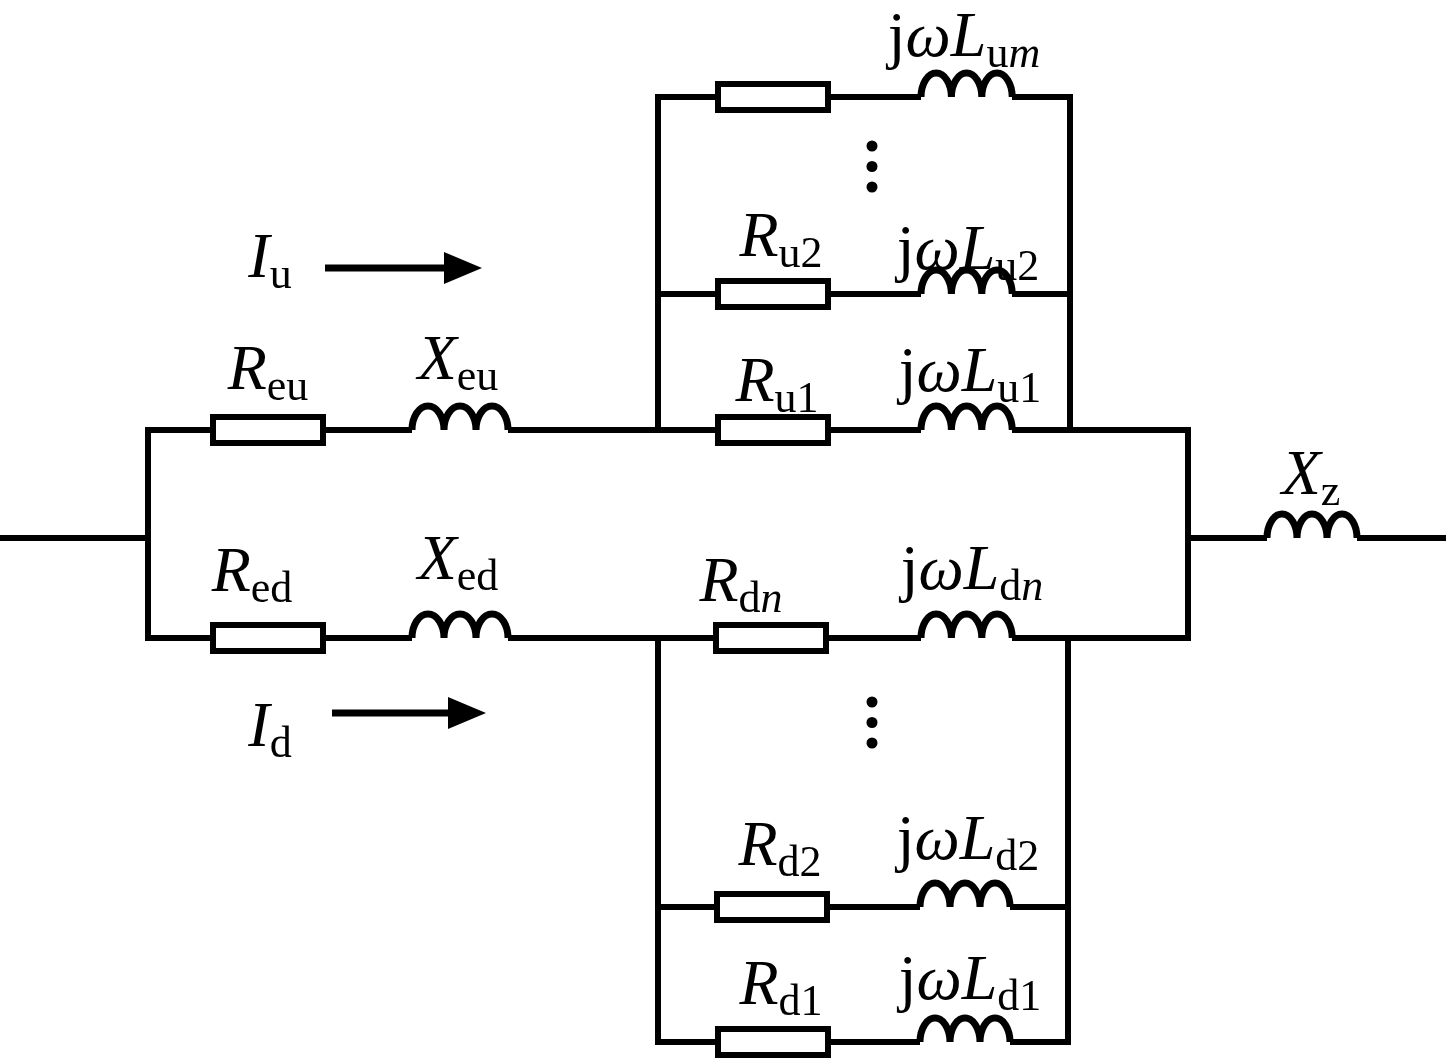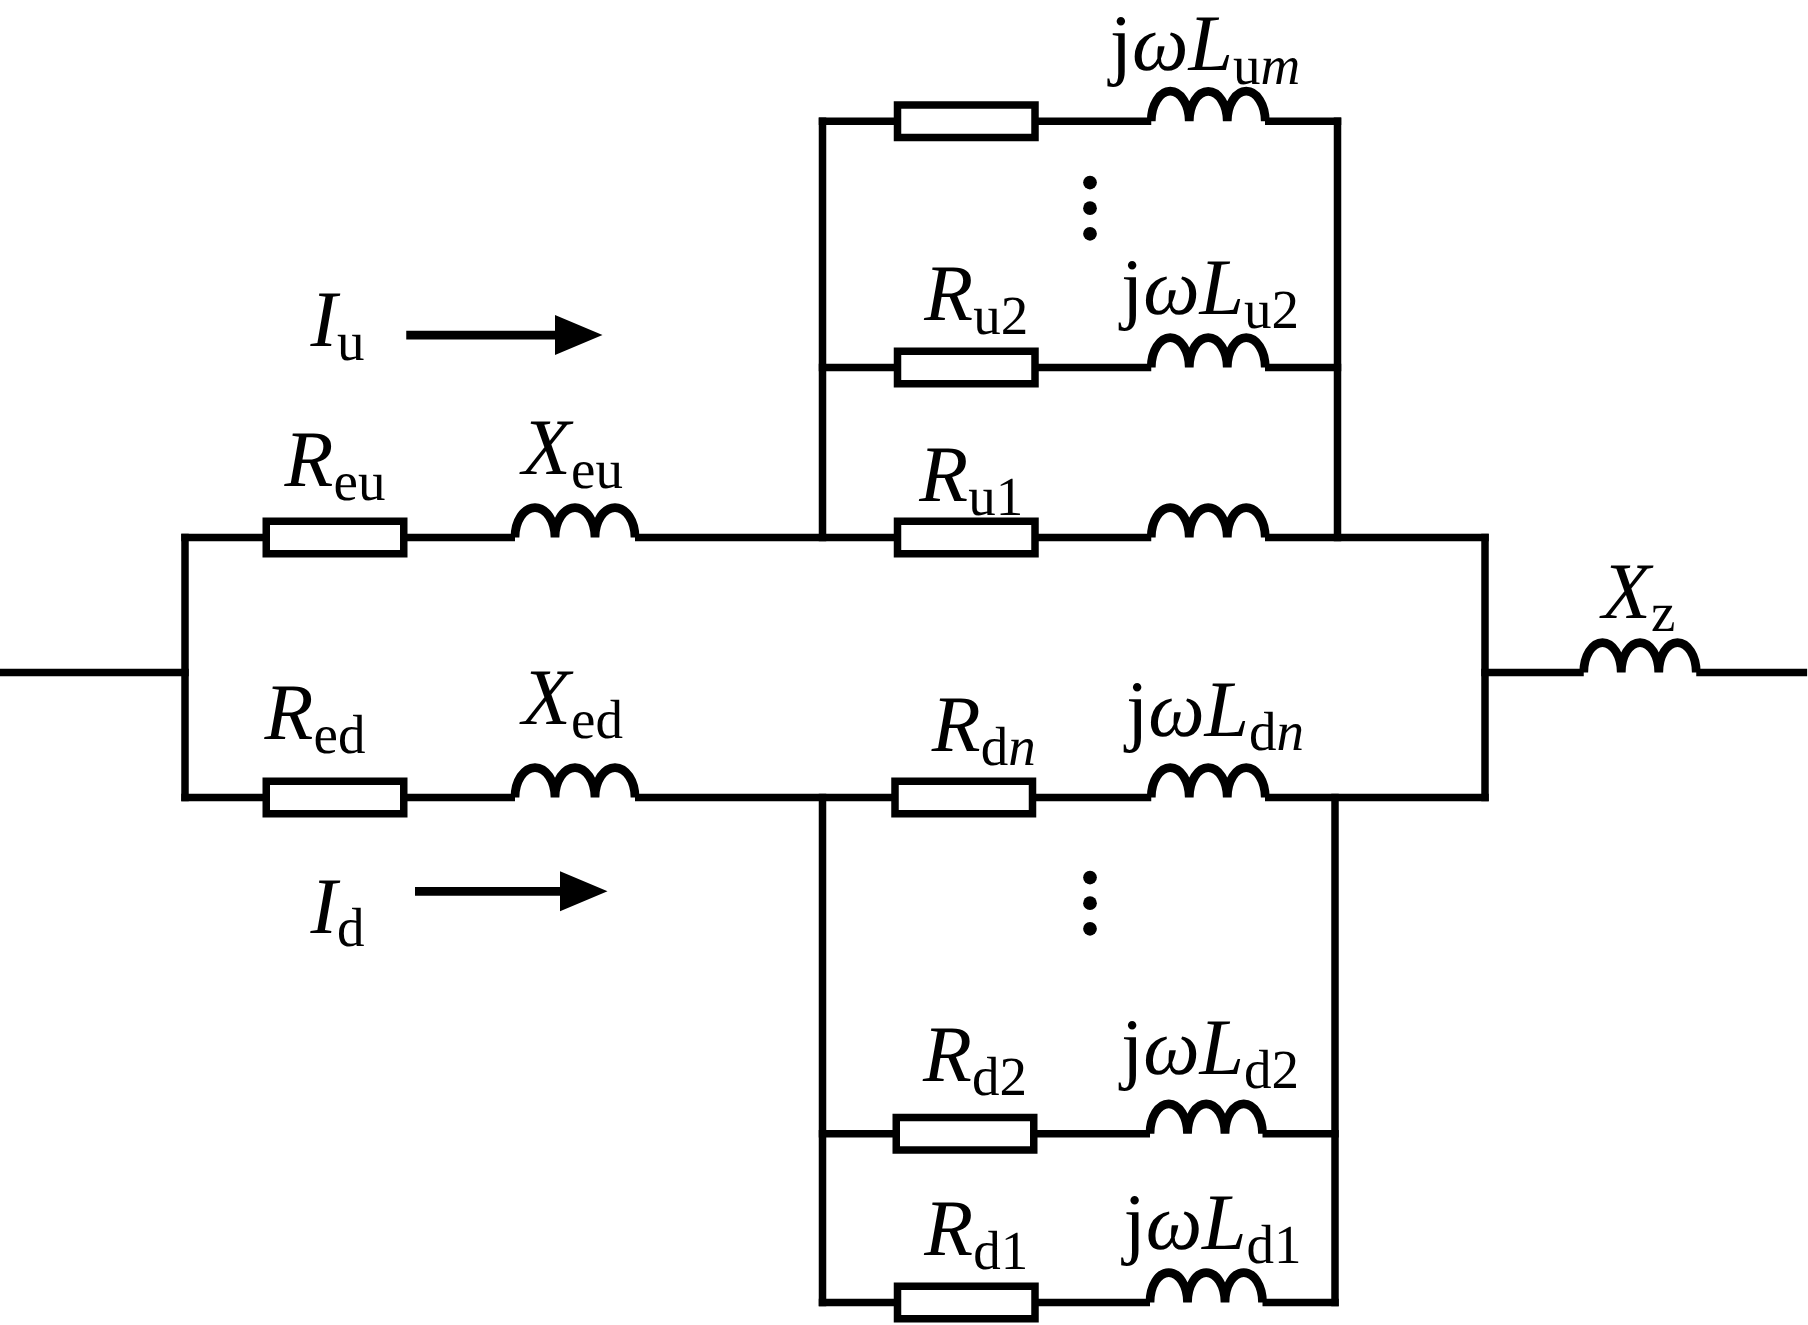--- a/index.html
+++ b/index.html
@@ -111,26 +111,27 @@
 
   <div class="lbl" style="left:252px;top:538px;"><span class="it">R</span><span class="sub">ed</span></div>
 
   <div class="lbl" style="left:458px;top:526px;"><span class="it">X</span><span class="sub">ed</span></div>
 
 
   <div class="lbl" style="left:964px;top:3px;"><span class="rm">j</span><span class="it">ω</span><span class="it">L</span><span class="sub">u</span><span class="sub it">m</span></div>
 
   <div class="lbl" style="left:781px;top:203px;"><span class="it">R</span><span class="sub">u2</span></div>
 
-  <div class="lbl" style="left:968px;top:198px;"><span class="rm">j</span><span class="it">ω</span><span class="it">L</span><span class="sub">u2</span></div>
+  <div class="lbl" style="left:968px;top:216px;"><span class="rm">j</span><span class="it">ω</span><span class="it">L</span><span class="sub">u2</span></div>
 
   <div class="lbl" style="left:777px;top:348px;"><span class="it">R</span><span class="sub">u1</span></div>
 
+  <div class="lbl" style="left:970px;top:338px;"><span class="rm">j</span><span class="it">ω</span><span class="it">L</span><span class="sub">u1</span></div>
 
-  <div class="lbl" style="left:787px;top:548px;"><span class="it">R</span><span class="sub">d</span><span class="sub it">n</span></div>
+  <div class="lbl" style="left:741px;top:548px;"><span class="it">R</span><span class="sub">d</span><span class="sub it">n</span></div>
 
   <div class="lbl" style="left:972px;top:536px;"><span class="rm">j</span><span class="it">ω</span><span class="it">L</span><span class="sub">d</span><span class="sub it">n</span></div>
 
   <div class="lbl" style="left:780px;top:812px;"><span class="it">R</span><span class="sub">d2</span></div>
 
   <div class="lbl" style="left:968px;top:806px;"><span class="rm">j</span><span class="it">ω</span><span class="it">L</span><span class="sub">d2</span></div>
 
   <div class="lbl" style="left:781px;top:951px;"><span class="it">R</span><span class="sub">d1</span></div>
 
   <div class="lbl" style="left:970px;top:946px;"><span class="rm">j</span><span class="it">ω</span><span class="it">L</span><span class="sub">d1</span></div>

